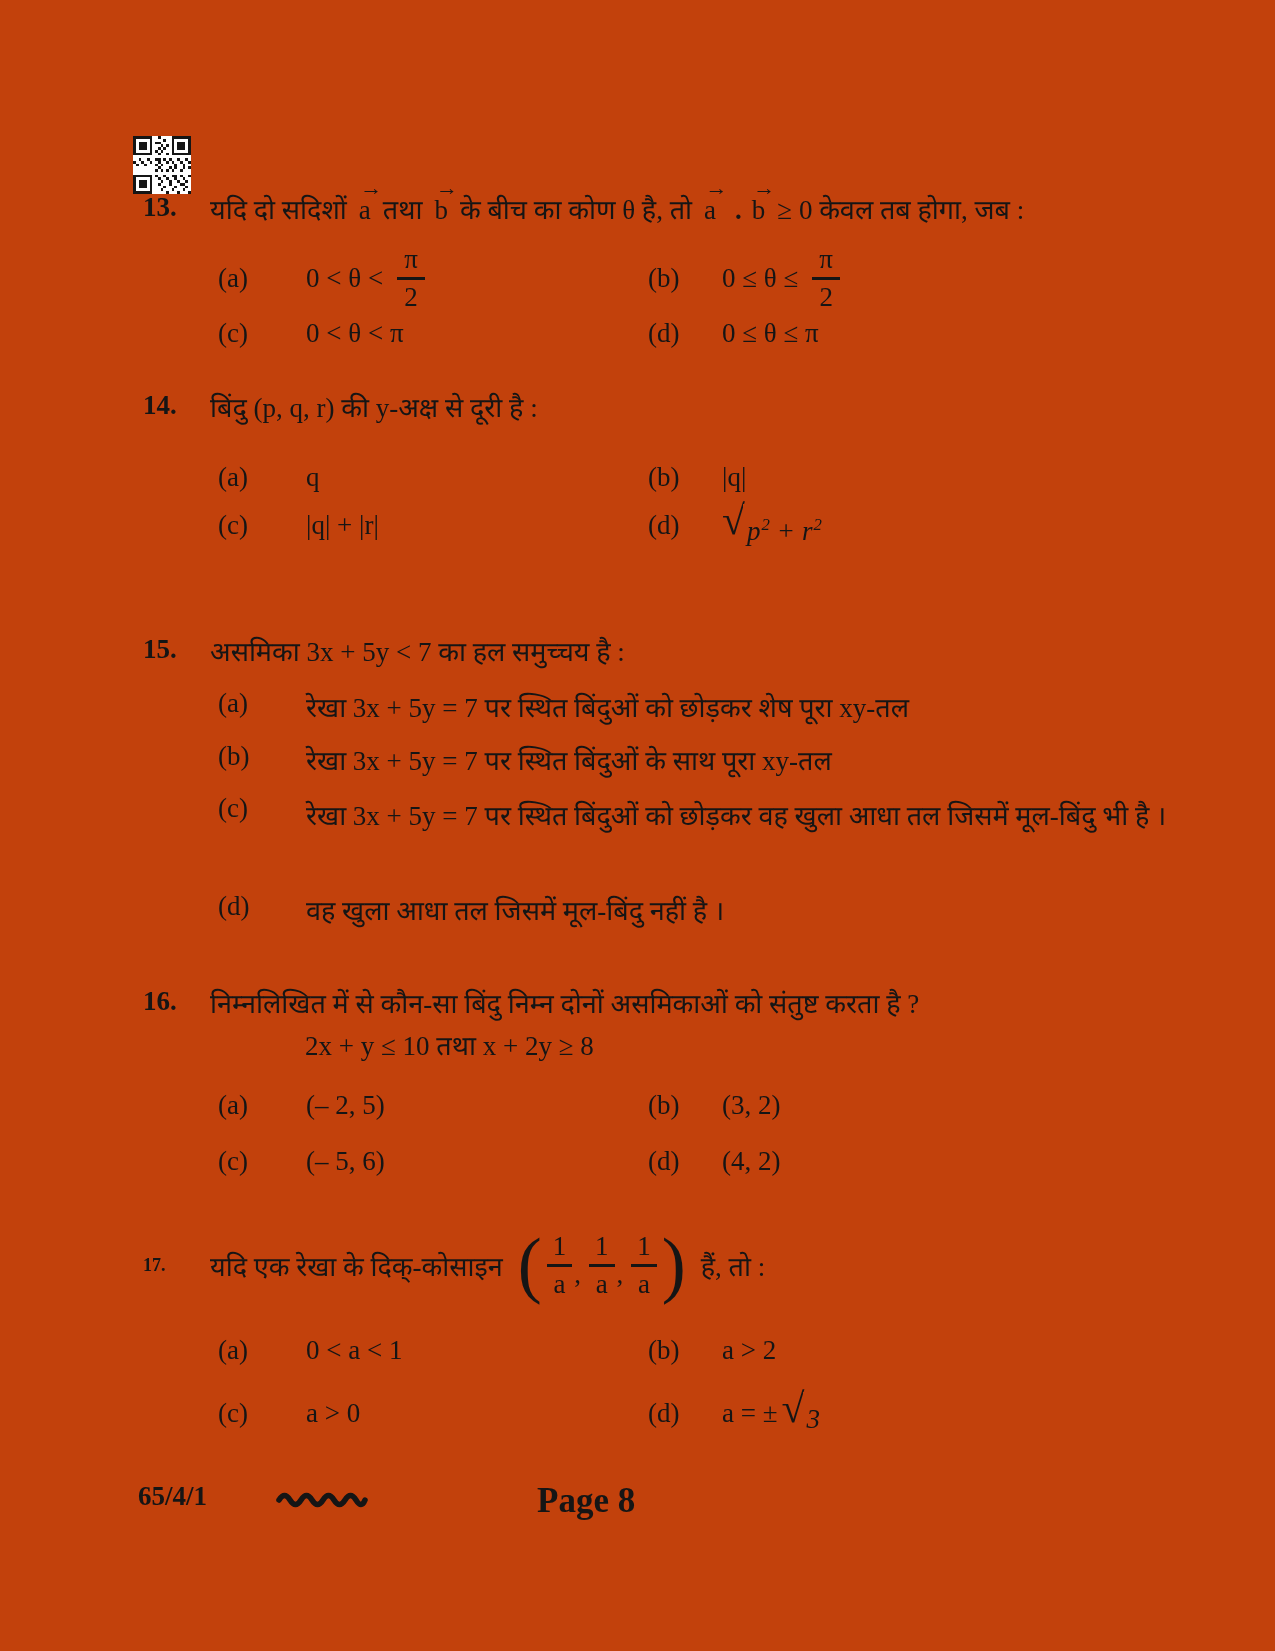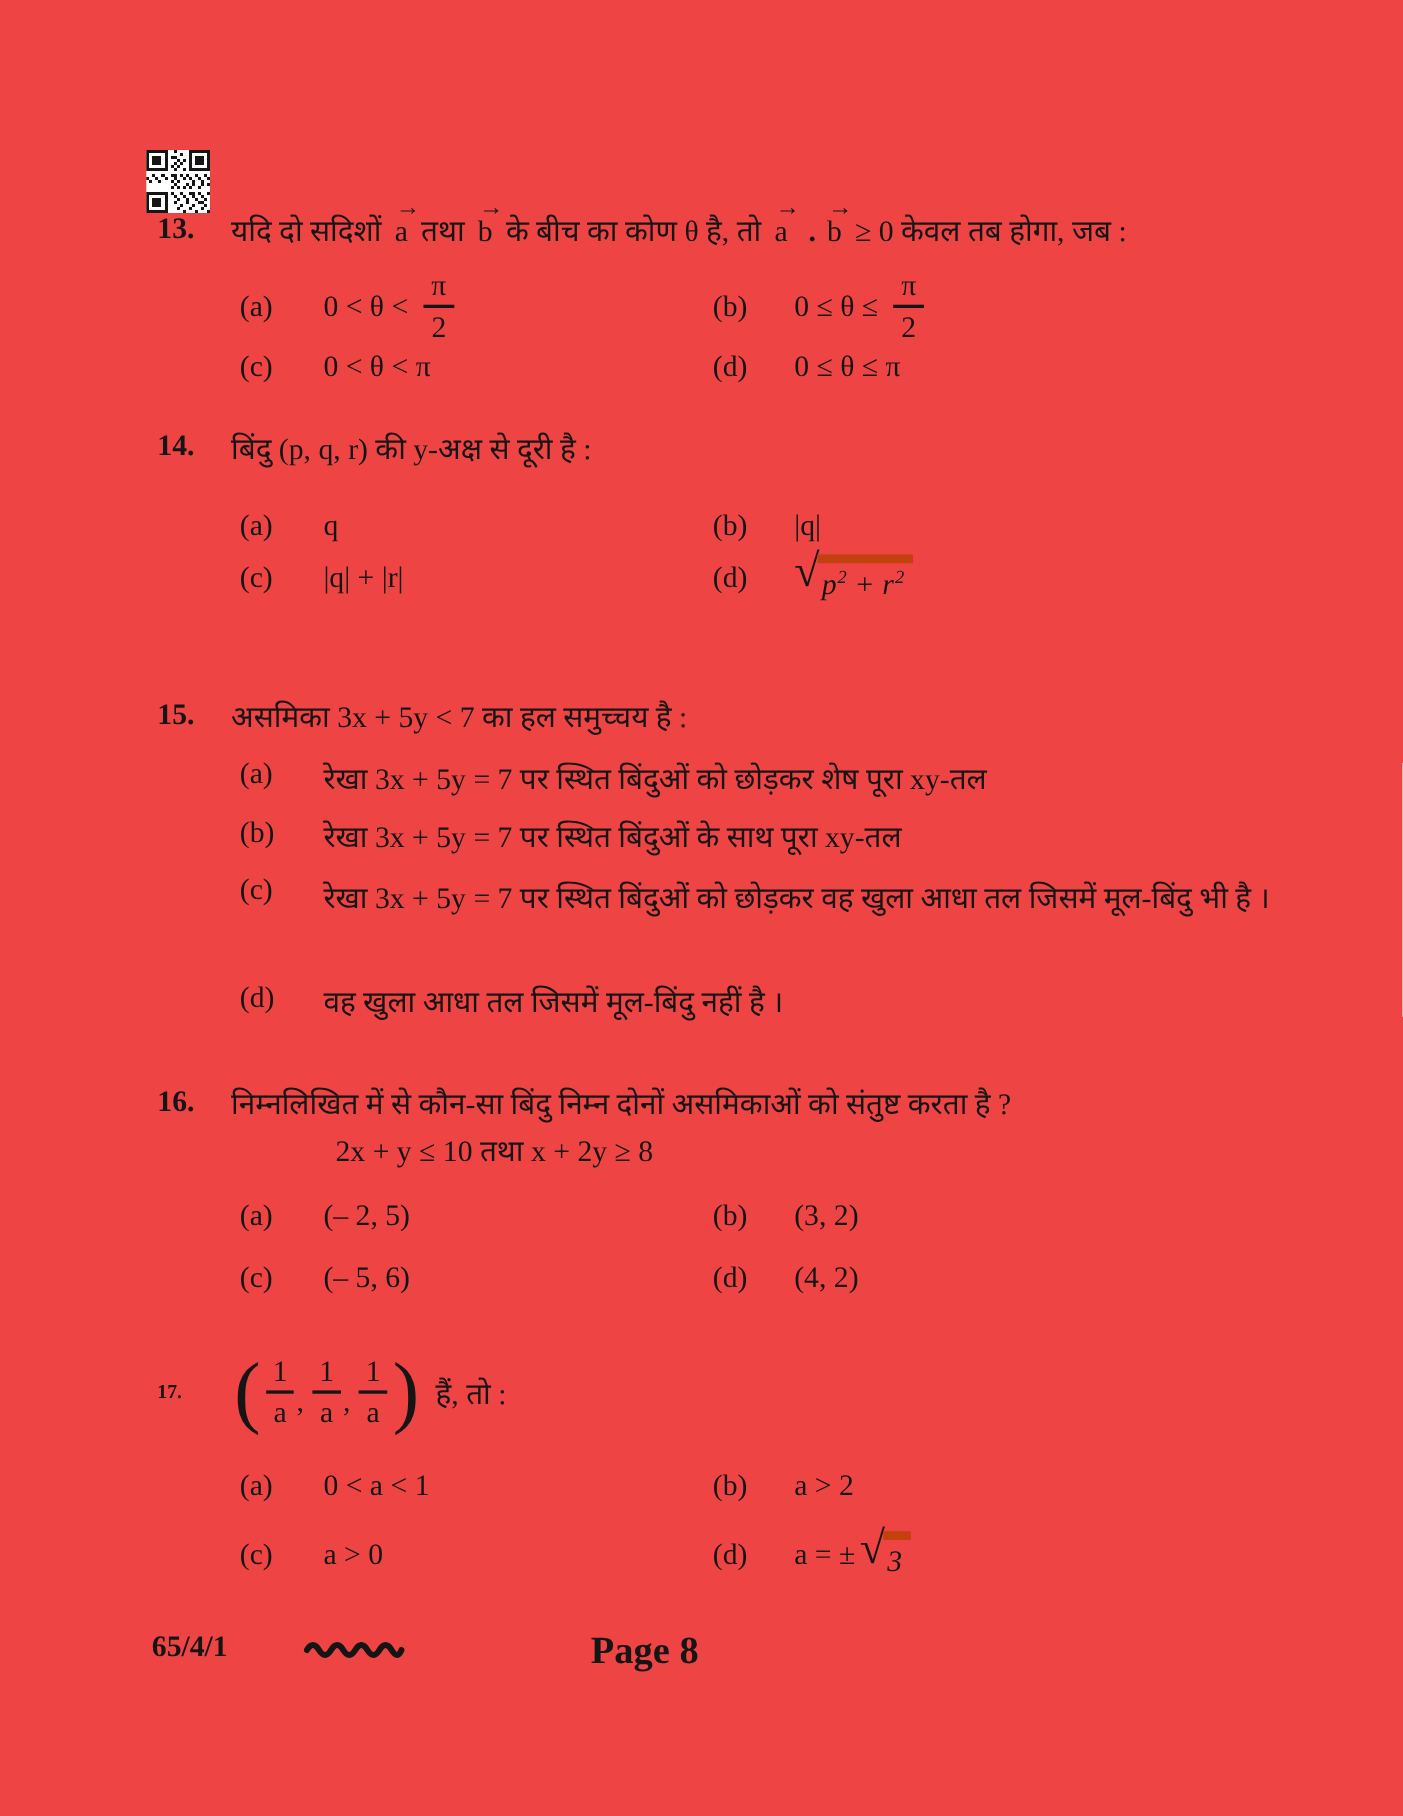--- a/index.html
+++ b/index.html
@@ -2,31 +2,31 @@
 <html><head>
 <meta charset="utf-8">
 <style>
   * { margin:0; padding:0; box-sizing:border-box; }
   html,body { background:#ffffff; }
   body {
     width:1275px; height:1651px;
     font-family:"Liberation Serif","DejaVu Serif",serif;
     color:#151515;
   }
-  .page { position:relative; width:1275px; height:1651px; background:#ef4444; overflow:hidden; }
+  .page { position:relative; width:1275px; height:1651px; background:#c2410c; overflow:hidden; }
 
   .row { position:absolute; left:0; width:1275px; }
 
   .qnum  { position:absolute; left:143px; font-weight:700; font-size:27px; }
   .qtext { position:absolute; left:210px; font-size:27px; width:940px; line-height:1.35; }
   .qtext .t { margin-right:9px; }
 
   .olabel { position:absolute; font-size:27px; }
   .otext  { position:absolute; font-size:27px; }
-  .ol1 { left:218px; }  .oc1 { left:294px; }
+  .ol1 { left:218px; }  .oc1 { left:306px; }
   .ol2 { left:648px; }  .oc2 { left:722px; }
 
   .vc { display:inline-flex; align-items:center; height:100%; }
 
   
   .vec { position:relative; display:inline-block; margin:0 12px 0 3px; }
   .vec .varrow { position:absolute; left:1px; top:-19px; font-size:0.82em; letter-spacing:-1px; }
   .dot { margin:0 7px; font-weight:700; }
 
   
@@ -198,20 +198,21 @@
 
   <div class="row" style="top:1146px">
     <span class="olabel ol1">(c)</span>
     <span class="otext oc1">(– 5, 6)</span>
     <span class="olabel ol2">(d)</span>
     <span class="otext oc2">(4, 2)</span>
   </div>
 
   <div class="q17line">
     <span class="num17">17.</span>
+    <span class="ht" style="margin-right:12px">यदि एक रेखा के दिक्-कोसाइन</span>
     <span class="bigparen">(</span>
     <span class="frac17">
         <span class="fnum">1</span>
         <span class="fden">a</span>
       </span>
     <span class="fcomma">,</span>
     <span class="frac17">
         <span class="fnum">1</span>
         <span class="fden">a</span>
       </span>

